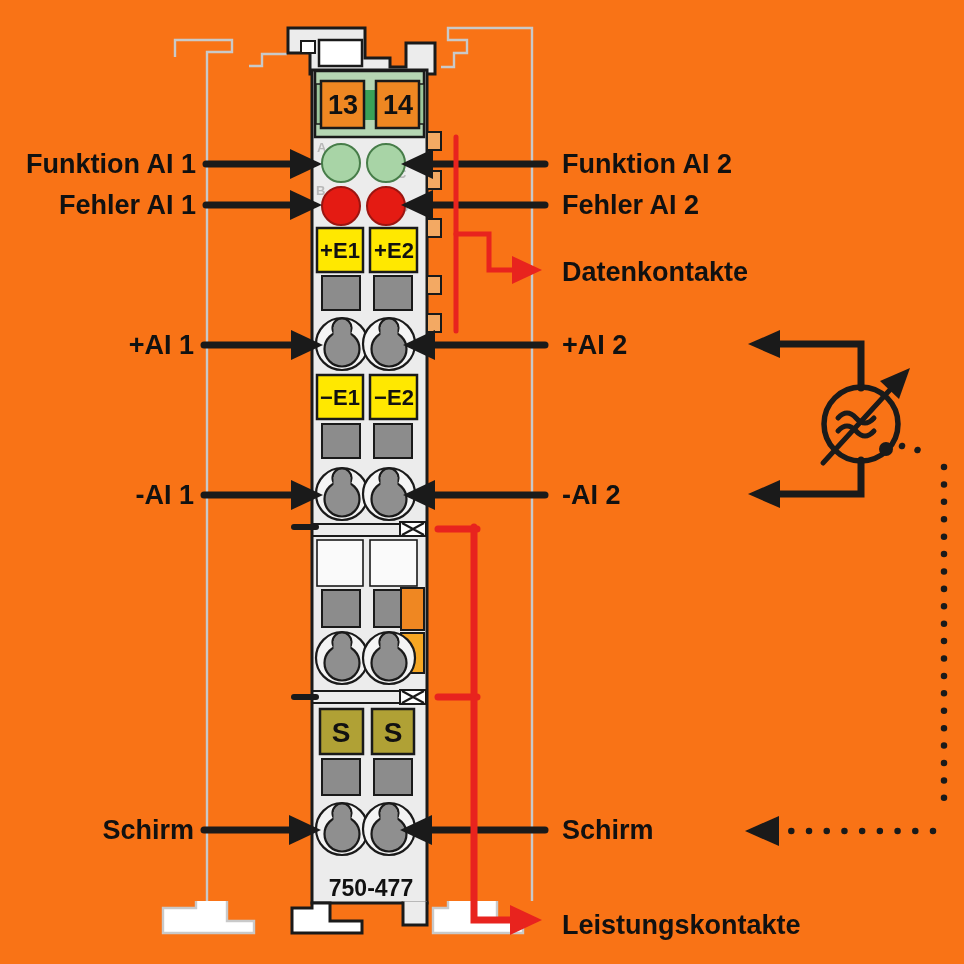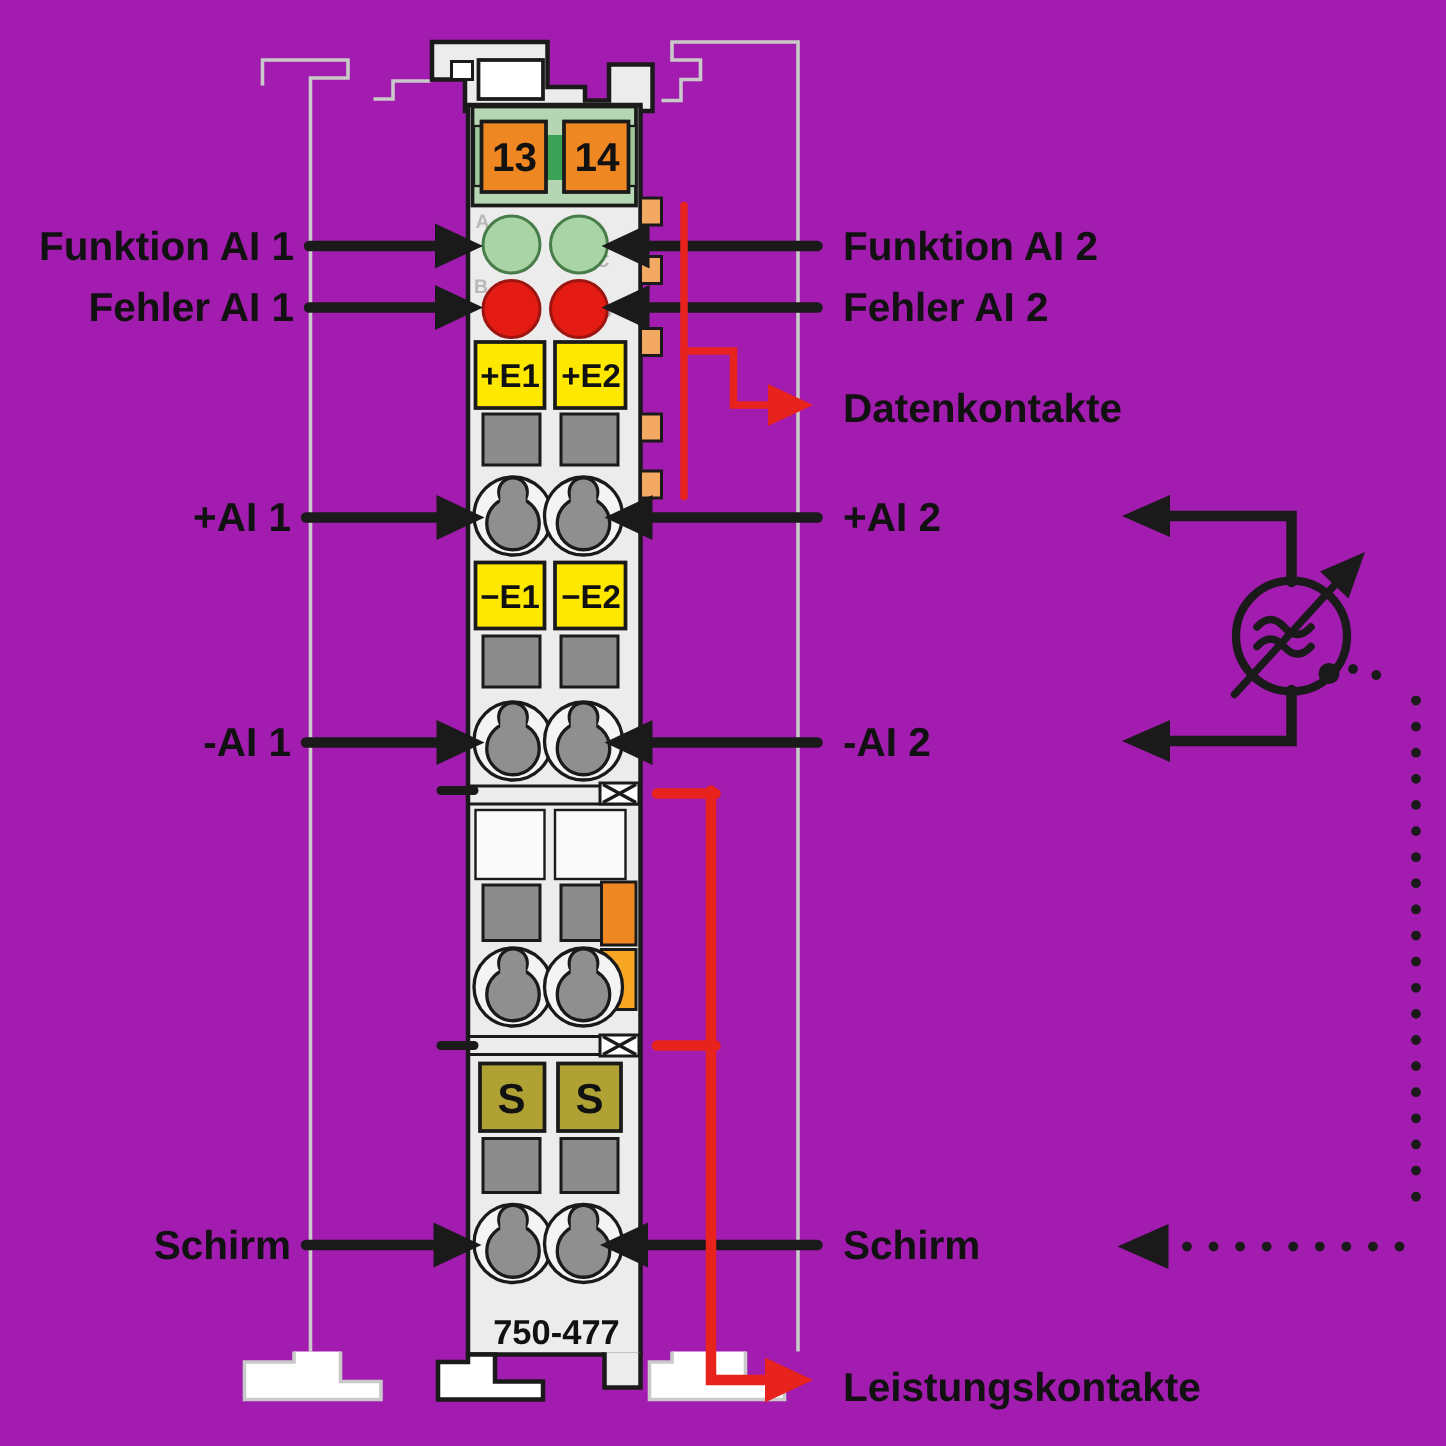--- a/index.html
+++ b/index.html
@@ -1,16 +1,16 @@
 <!DOCTYPE html>
 <html><head>
 <meta charset="utf-8">
 <style>
   html,body{margin:0;padding:0;background:#ffffff;}
-  #stage{position:relative;width:964px;height:964px;background:#a21caf;
+  #stage{position:relative;width:964px;height:964px;background:#f97316;
          font-family:"Liberation Sans", sans-serif;}
   svg{position:absolute;left:0;top:0;}
   .ghost{fill:none;stroke:#c9c9c9;stroke-width:2.4;}
   .ghost-foot{fill:#ffffff;stroke:#c9c9c9;stroke-width:2.4;}
   .outline{stroke:#1a1a1a;}
   .body-fill{fill:#ececec;}
   .ann{font-weight:700;font-size:27px;fill:#111111;}
   .inlbl{font-weight:700;fill:#111111;}
   .ledletter{font-weight:700;font-size:13px;fill:#b8b8b8;}
   .blk{stroke:#1a1a1a;stroke-width:7;fill:none;stroke-linecap:round;}

